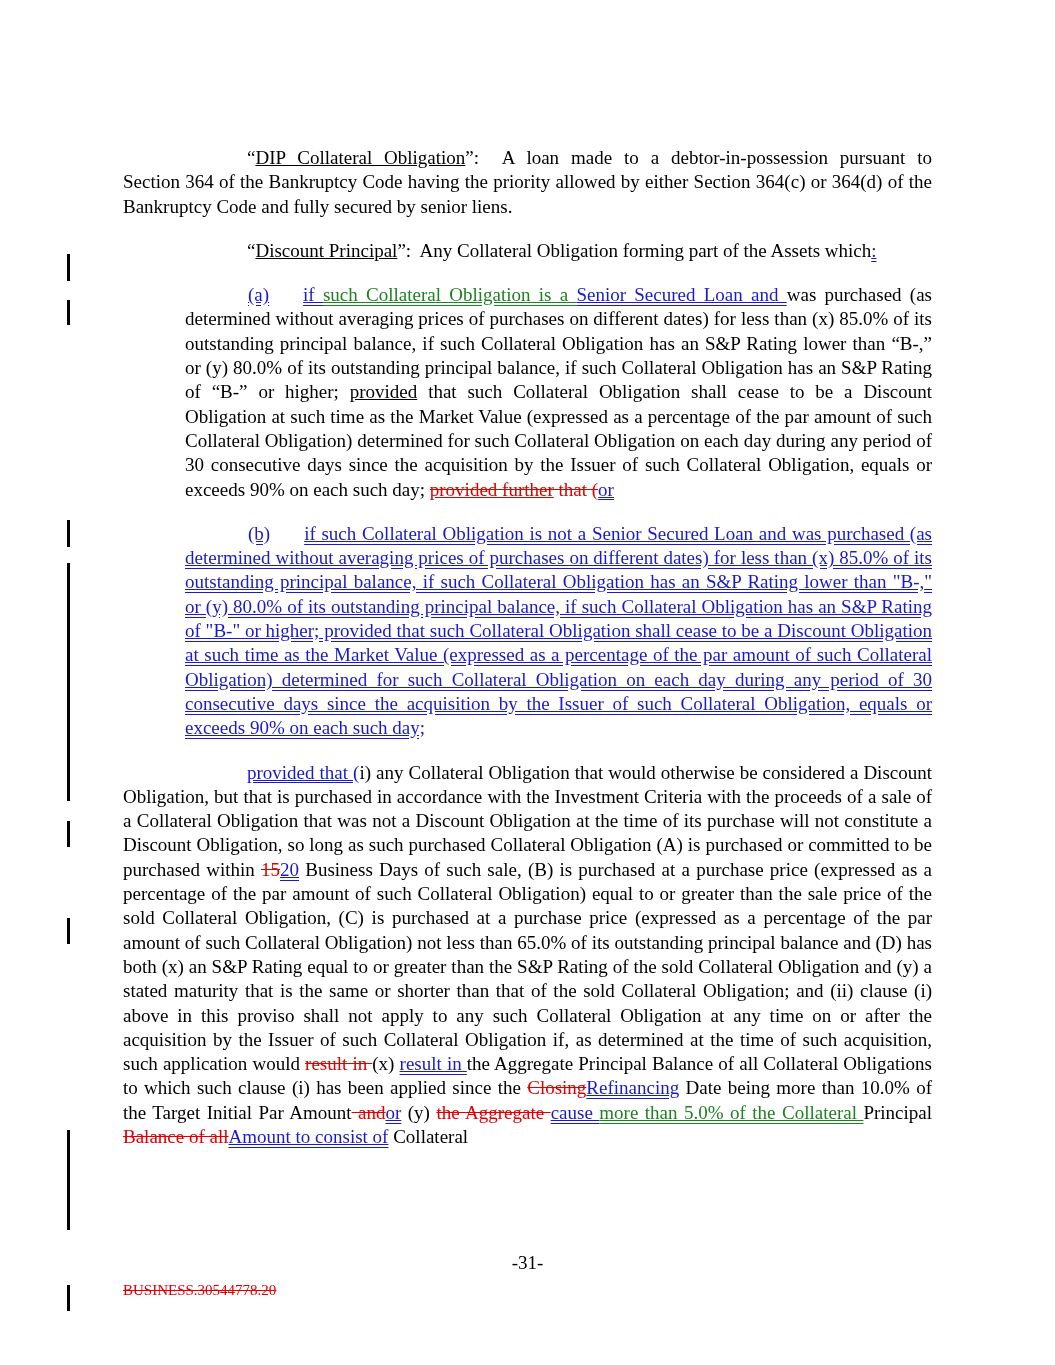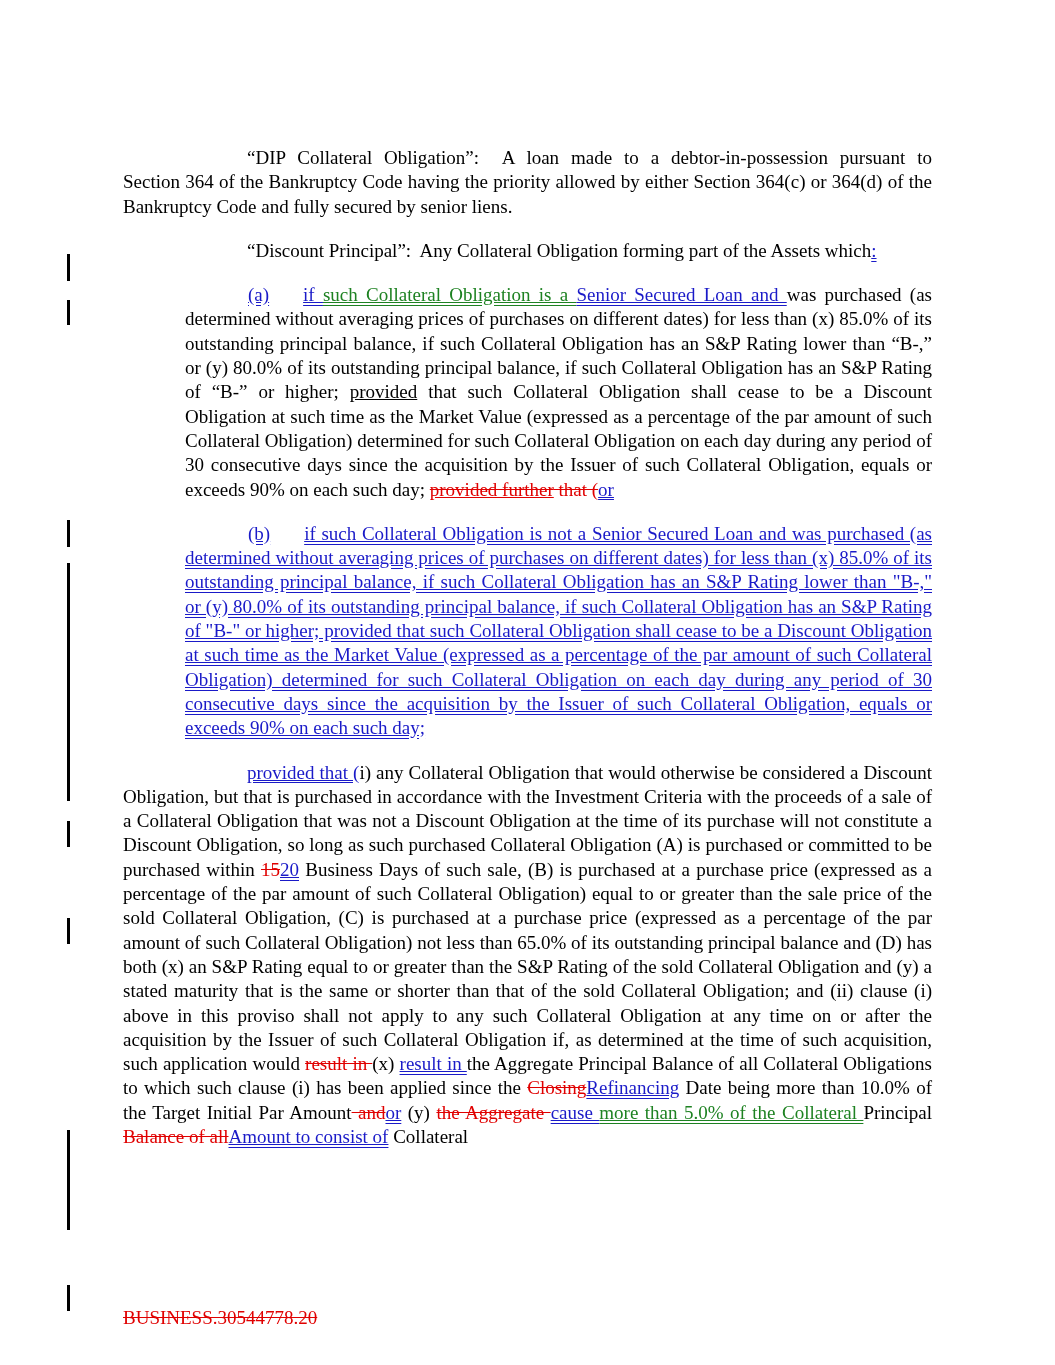--- a/index.html
+++ b/index.html
@@ -22,39 +22,39 @@
   }
   .para{
     font-size:19px;line-height:24.3px;
     text-align:justify;
     margin:0 0 20px 0;
   }
   .body-para{text-indent:124px;}
   .indented{margin-left:62px;text-indent:63px;}
   
   .r-normal{color:var(--ink);}
-  .r-defined-term{color:var(--ink);}
+  .r-defined-term{color:var(--ink);text-decoration:underline;}
   .r-underline{color:var(--ink);text-decoration:underline;}
   .r-ins{color:var(--ins);text-decoration-line:underline;text-decoration-style:double;}
   .r-ins-label{color:var(--ins);text-decoration-line:underline;text-decoration-style:double;margin-right:34px;}
   .r-ins-green{color:var(--insg);text-decoration-line:underline;text-decoration-style:double;}
   .r-del{color:var(--del);text-decoration:line-through;}
   .r-del-underline{color:var(--del);text-decoration:underline line-through;}
   
   .change-bar{
     position:absolute;left:67px;width:3px;background:#000;
   }
   .page-number{
     position:absolute;top:1252px;left:0;width:1055px;
     text-align:center;font-size:19px;
   }
   .footer-doc-id{
     position:absolute;top:1282px;left:123px;
-    font-size:19px;
-    color:var(--del);text-decoration:line-through;margin-top:25px;
+    font-size:15px;
+    color:var(--del);text-decoration:line-through;
   }
 </style>
 </head>
 <body>
 
 <div class="page">
 
   <div class="change-bar" style="top:254px;height:27px;"></div>
   <div class="change-bar" style="top:300px;height:25px;"></div>
   <div class="change-bar" style="top:520px;height:27px;"></div>
@@ -67,15 +67,16 @@
   <div class="para body-para"><span class="r-normal">“</span><span class="r-defined-term">DIP Collateral Obligation</span><span class="r-normal">”:&nbsp; A loan made to a debtor-in-possession pursuant to Section&nbsp;364 of the Bankruptcy Code having the priority allowed by either Section&nbsp;364(c) or 364(d) of the Bankruptcy Code and fully secured by senior liens.</span></div>
 
   <div class="para body-para"><span class="r-normal">“</span><span class="r-defined-term">Discount Principal</span><span class="r-normal">”:&nbsp; Any Collateral Obligation forming part of the Assets which</span><span class="r-ins">:</span></div>
 
   <div class="para indented"><span class="r-ins-label">(a)</span><span class="r-ins">if </span><span class="r-ins-green">such Collateral Obligation is a </span><span class="r-ins">Senior Secured Loan and </span><span class="r-normal">was purchased (as determined without averaging prices of purchases on different dates) for less than (x) 85.0% of its outstanding principal balance, if such Collateral Obligation has an S&amp;P Rating lower than “B-,” or (y) 80.0% of its outstanding principal balance, if such Collateral Obligation has an S&amp;P Rating of “B-” or higher; </span><span class="r-underline">provided</span><span class="r-normal"> that such Collateral Obligation shall cease to be a Discount Obligation at such time as the Market Value (expressed as a percentage of the par amount of such Collateral Obligation) determined for such Collateral Obligation on each day during any period of 30 consecutive days since the acquisition by the Issuer of such Collateral Obligation, equals or exceeds 90% on each such day; </span><span class="r-del-underline">provided further</span><span class="r-del"> that (</span><span class="r-ins">or</span></div>
 
   <div class="para indented"><span class="r-ins-label">(b)</span><span class="r-ins">if such Collateral Obligation is not a Senior Secured Loan and was purchased (as determined without averaging prices of purchases on different dates) for less than (x) 85.0% of its outstanding principal balance, if such Collateral Obligation has an S&amp;P Rating lower than "B-," or (y) 80.0% of its outstanding principal balance, if such Collateral Obligation has an S&amp;P Rating of "B-" or higher; provided that such Collateral Obligation shall cease to be a Discount Obligation at such time as the Market Value (expressed as a percentage of the par amount of such Collateral Obligation) determined for such Collateral Obligation on each day during any period of 30 consecutive days since the acquisition by the Issuer of such Collateral Obligation, equals or exceeds 90% on each such day; </span></div>
 
   <div class="para body-para"><span class="r-ins">provided that (</span><span class="r-normal">i) any Collateral Obligation that would otherwise be considered a Discount Obligation, but that is purchased in accordance with the Investment Criteria with the proceeds of a sale of a Collateral Obligation that was not a Discount Obligation at the time of its purchase will not constitute a Discount Obligation, so long as such purchased Collateral Obligation (A) is purchased or committed to be purchased within </span><span class="r-del">15</span><span class="r-ins">20</span><span class="r-normal"> Business Days of such sale, (B) is purchased at a purchase price (expressed as a percentage of the par amount of such Collateral Obligation) equal to or greater than the sale price of the sold Collateral Obligation, (C) is purchased at a purchase price (expressed as a percentage of the par amount of such Collateral Obligation) not less than 65.0% of its outstanding principal balance and (D) has both (x) an S&amp;P Rating equal to or greater than the S&amp;P Rating of the sold Collateral Obligation and (y) a stated maturity that is the same or shorter than that of the sold Collateral Obligation; and (ii) clause (i) above in this proviso shall not apply to any such Collateral Obligation at any time on or after the acquisition by the Issuer of such Collateral Obligation if, as determined at the time of such acquisition, such application would </span><span class="r-del">result in </span><span class="r-normal">(x) </span><span class="r-ins">result in </span><span class="r-normal">the Aggregate Principal Balance of all Collateral Obligations to which such clause (i) has been applied since the </span><span class="r-del">Closing</span><span class="r-ins">Refinancing</span><span class="r-normal"> Date being more than 10.0% of the Target Initial Par Amount</span><span class="r-del"> and</span><span class="r-ins">or</span><span class="r-normal"> (y) </span><span class="r-del">the Aggregate </span><span class="r-ins">cause </span><span class="r-ins-green">more than 5.0% of the Collateral </span><span class="r-normal">Principal </span><span class="r-del">Balance of all</span><span class="r-ins">Amount to consist of</span><span class="r-normal"> Collateral</span></div>
 
+  <div class="page-number">-31-</div>
   <div class="footer-doc-id">BUSINESS.30544778.20</div>
 
 </div>
 
 </body></html>

